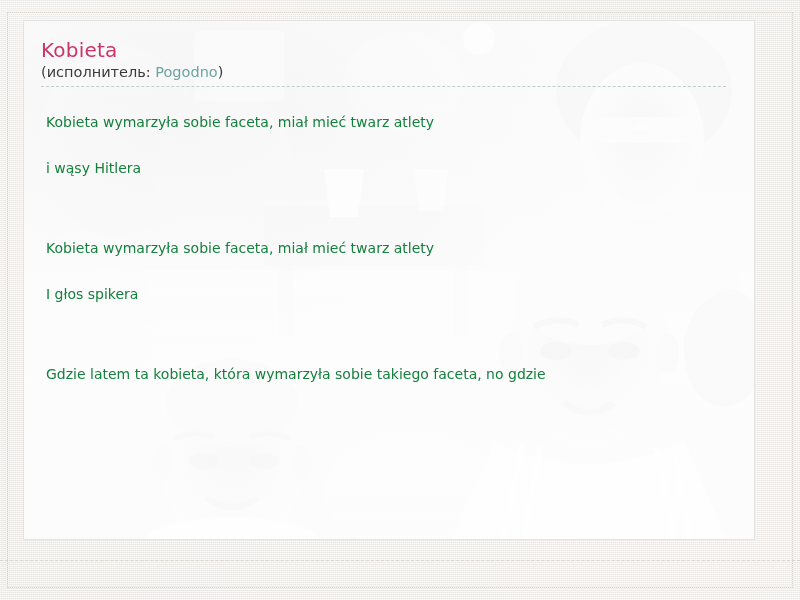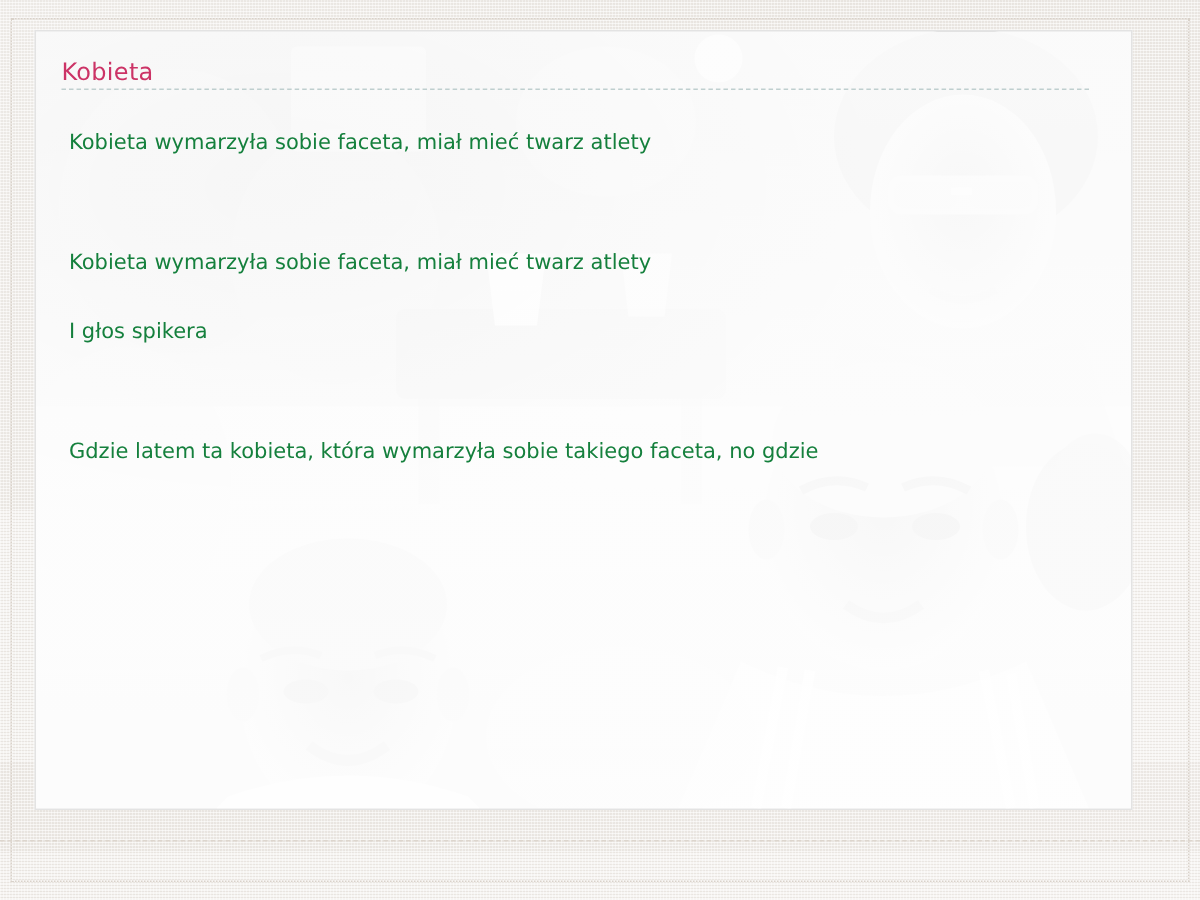--- a/index.html
+++ b/index.html
@@ -70,21 +70,21 @@
   
   #card-body {
     position: absolute;
     inset: 0;
     padding: 18px 26px 0 17px;
     box-sizing: border-box;
   }
 
   #song-title {
     font-family: "DejaVu Sans", sans-serif;
-    font-size: 16px;
+    font-size: 20px;
     font-weight: 400;
     color: #cc3366;
     letter-spacing: 0.2px;
     margin: 0 0 2px 0;
     line-height: 1.15;
   }
   #song-subtitle {
     font-size: 14.5px;
     color: #3b3b3b;
     line-height: 1.2;
@@ -212,25 +212,27 @@
       <ellipse cx="380" cy="60" rx="60" ry="50" fill="#dfdfdf" opacity="0.4"></ellipse>
     </svg>
   </div>
 
   <div id="card-wash"></div>
 
   <div id="card-body">
 
     <h1 id="song-title">Kobieta</h1>
 
+    <p id="song-subtitle"><span>(исполнитель: </span><a id="artist-link">Pogodno</a><span>)</span></p>
 
     <hr id="header-rule">
 
     <ul id="lyrics">
         <li>Kobieta wymarzyła sobie faceta, miał mieć twarz atlety</li>
+        <li>i wąsy Hitlera</li>
         <li class="blank"></li>
         <li>Kobieta wymarzyła sobie faceta, miał mieć twarz atlety</li>
         <li>I głos spikera</li>
         <li class="blank"></li>
         <li>Gdzie latem ta kobieta, która wymarzyła sobie takiego faceta, no gdzie</li>
       </ul>
 
   </div>
 </div>
 

